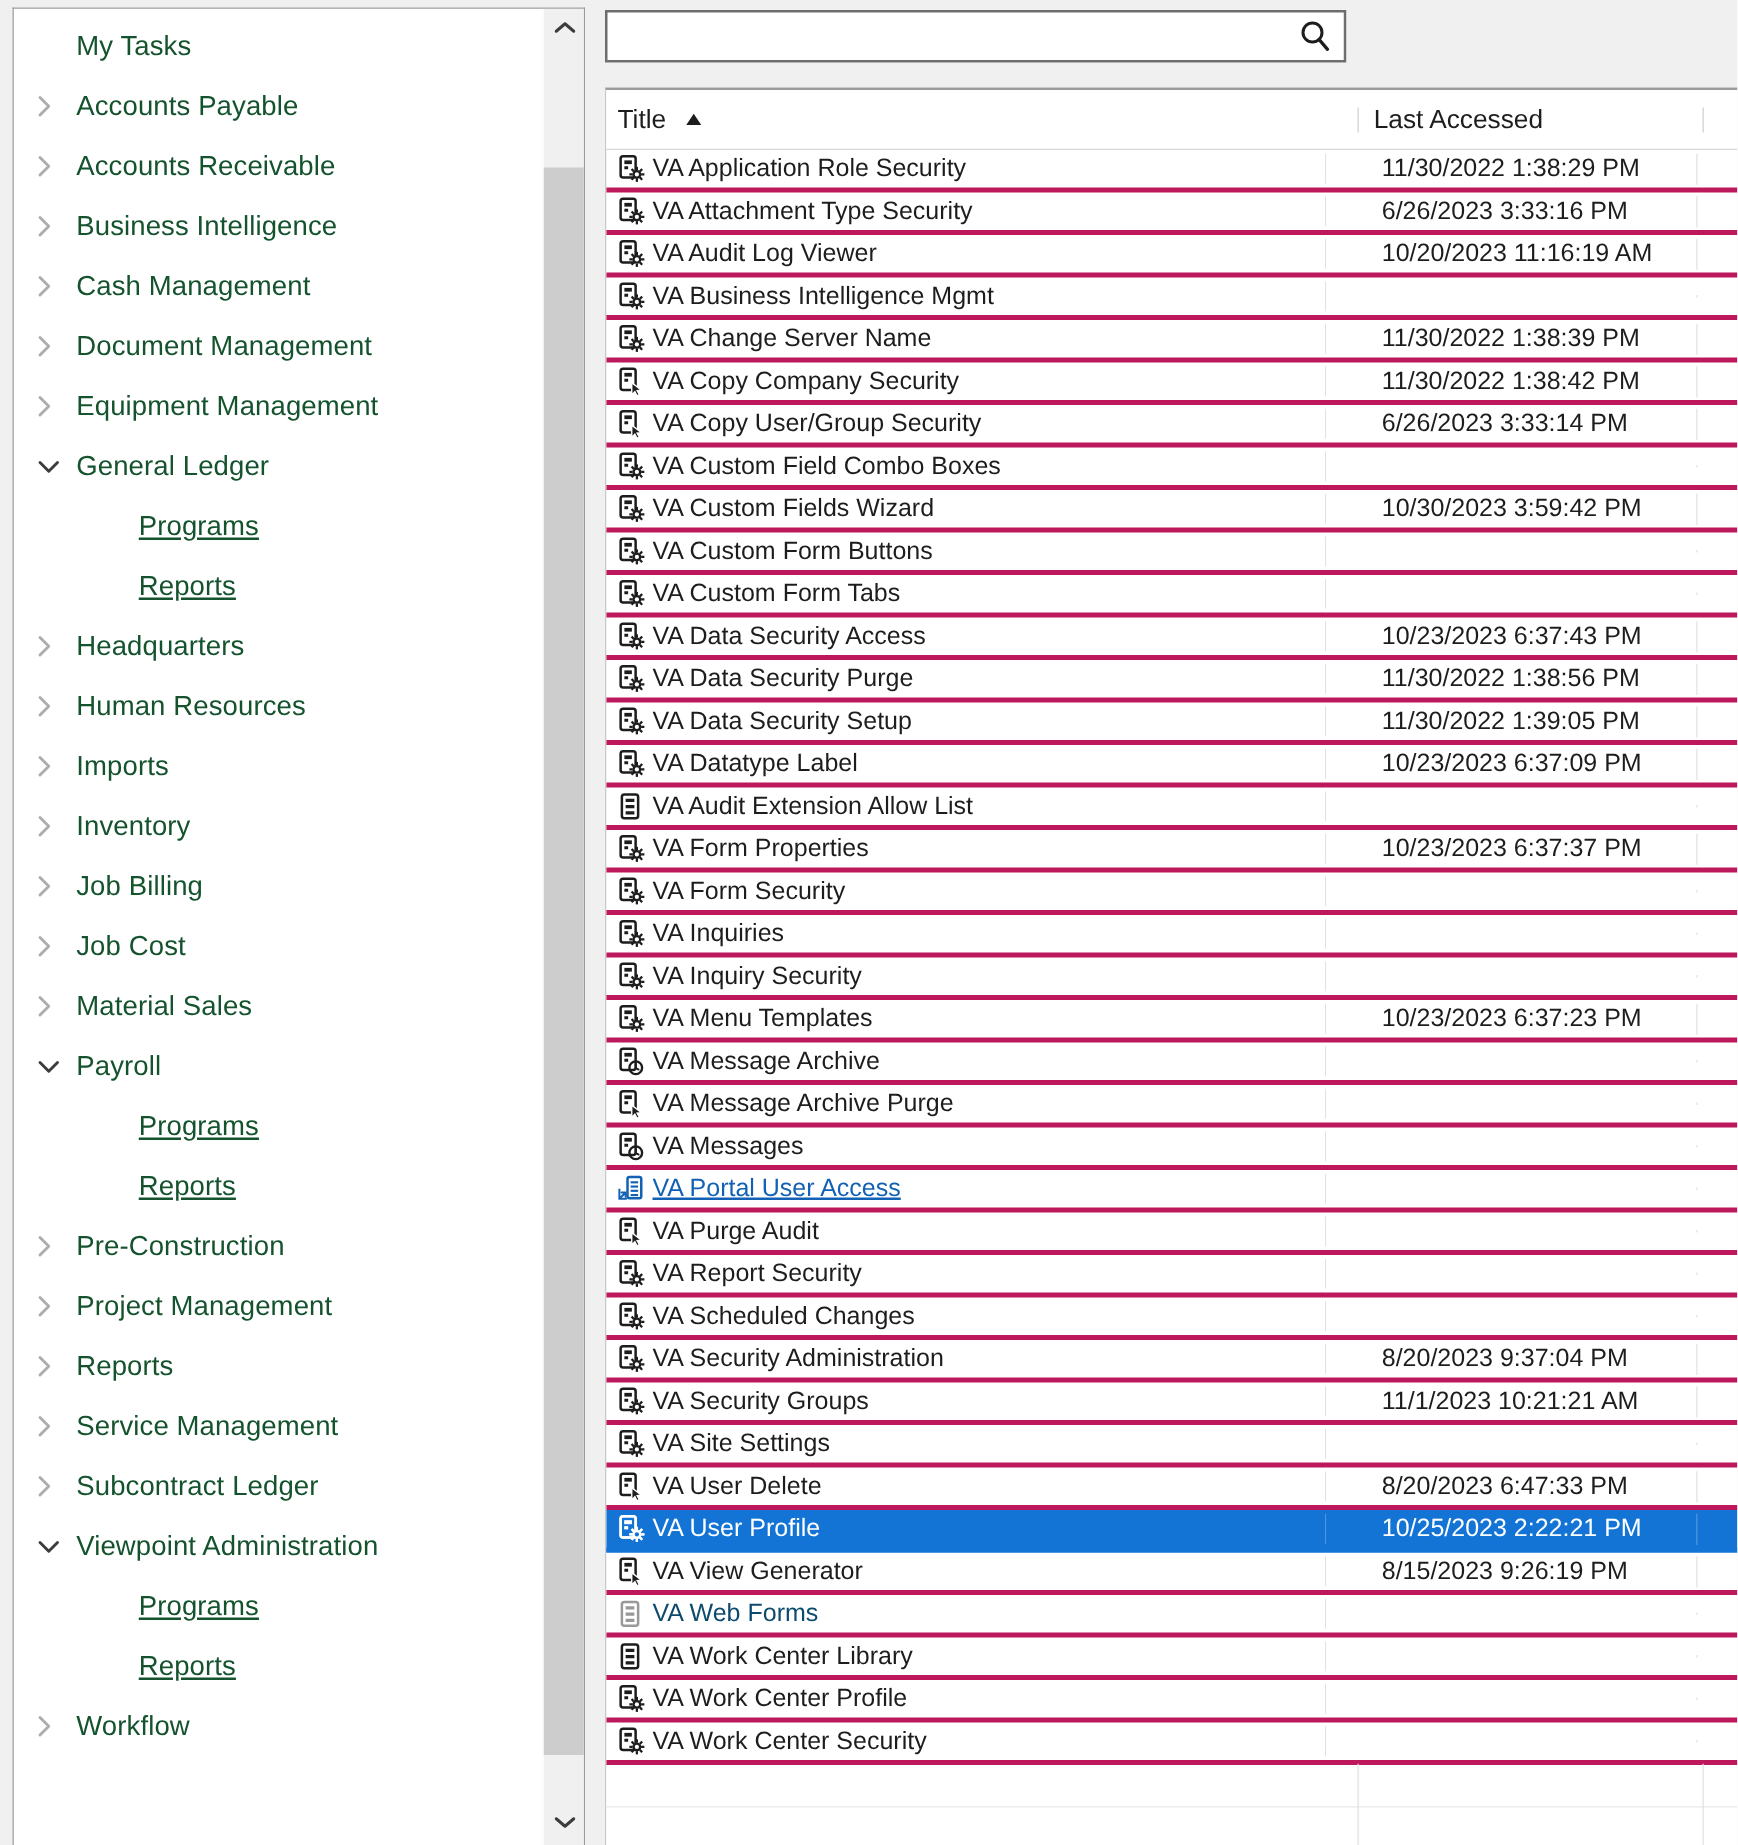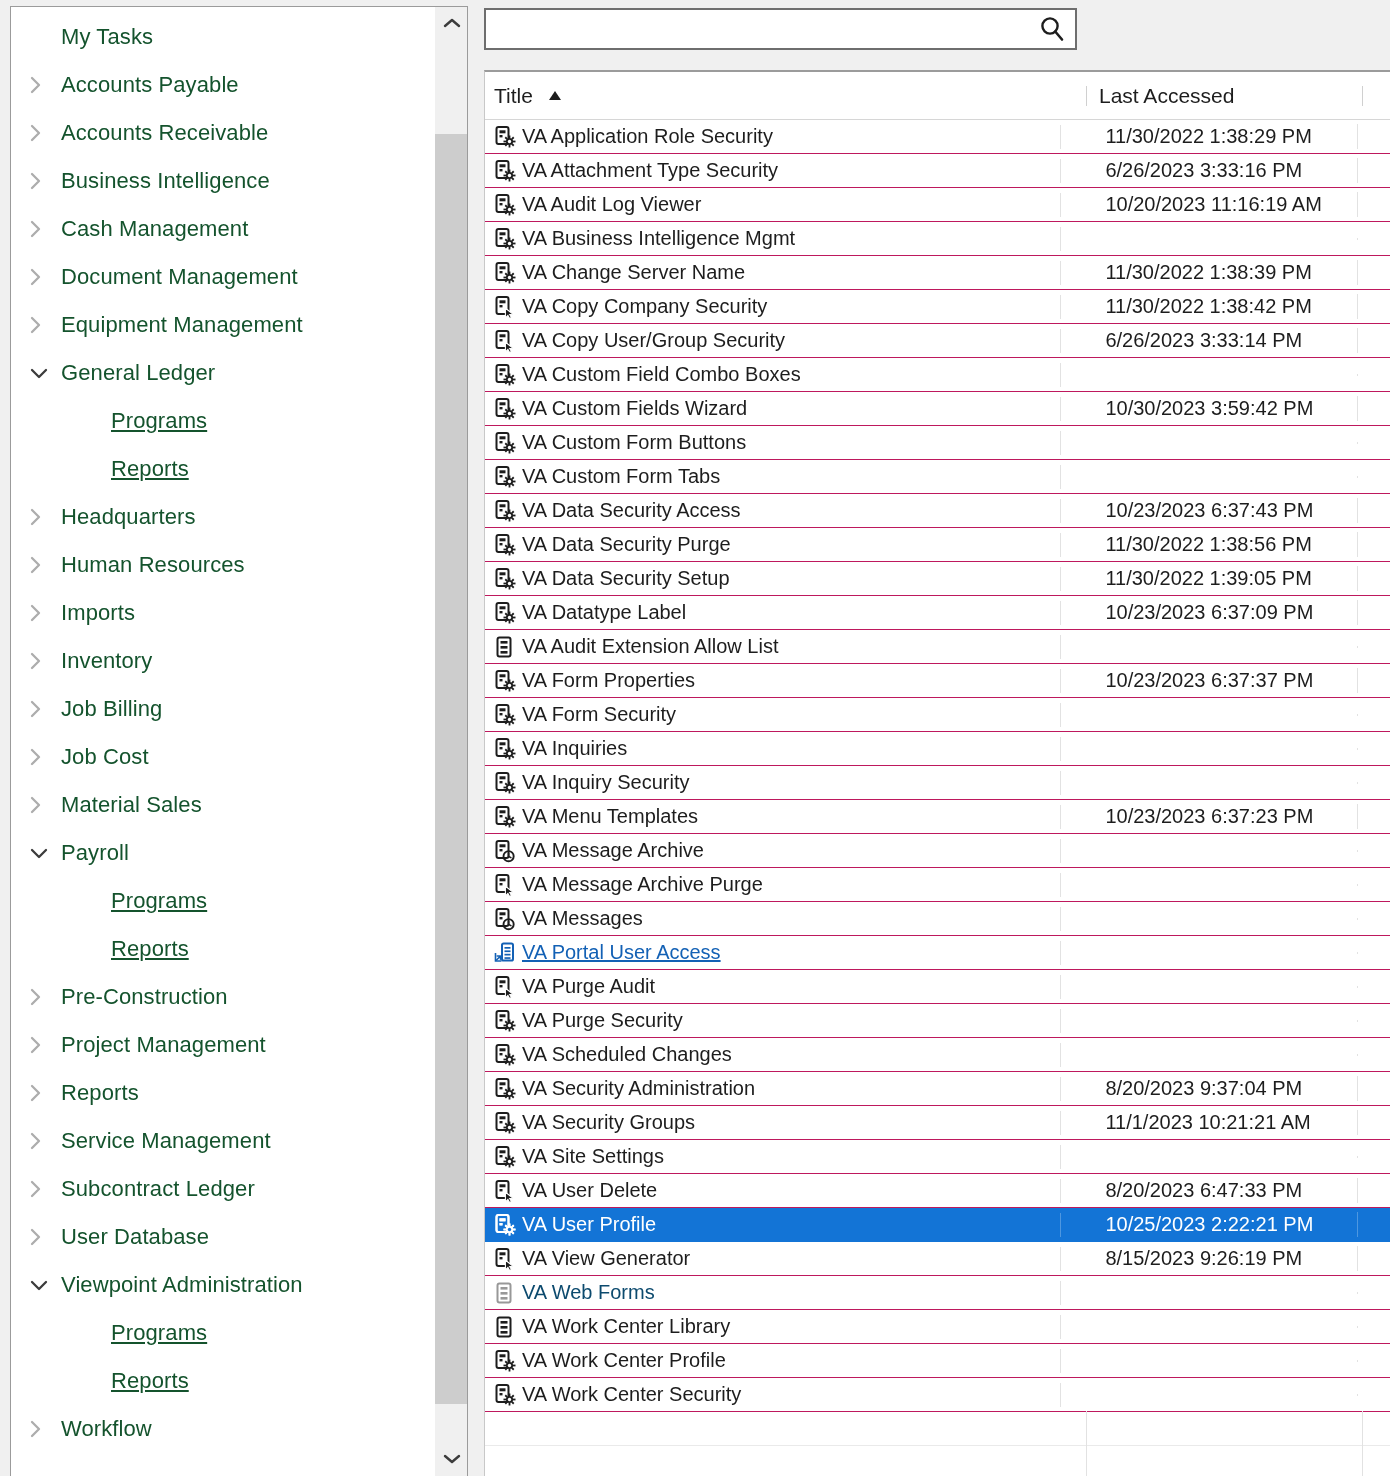--- a/index.html
+++ b/index.html
@@ -131,21 +131,21 @@
     position:absolute; right:0; top:2px; bottom:2px;
     width:1px; background:#d0d0d0;
   }
   .hdr-text { font-size: 21px; color: #1d1d1d; }
   #sort-arrow { color: #1d1d1d; display:flex; }
 
   .grid-row {
     height: 34px;
     display: flex;
     align-items: center;
-    border-bottom: 1px solid #be185d;
+    border-bottom: 4px solid #be185d;
     gap: 32px;
   }
   .grid-row .cell-title {
     width: 602px;
     display: flex;
     align-items: center;
     padding-left: 9px;
     gap: 6px;
     position: relative;
     overflow: hidden;
@@ -379,28 +379,20 @@
         <div class="nav-item">
           <span class="twisty">
             <svg width="14" height="20" viewBox="0 0 14 20">
               <path d="M3 3 L10 10 L3 17" fill="none" stroke="#adadad" stroke-width="2.3" stroke-linecap="round" stroke-linejoin="round"></path>
             </svg>
           </span>
           <span class="nav-label">Subcontract Ledger</span>
         </div>
         <div class="nav-item">
           <span class="twisty">
-            <svg width="14" height="20" viewBox="0 0 14 20">
-              <path d="M3 3 L10 10 L3 17" fill="none" stroke="#adadad" stroke-width="2.3" stroke-linecap="round" stroke-linejoin="round"></path>
-            </svg>
-          </span>
-          <span class="nav-label">User Database</span>
-        </div>
-        <div class="nav-item">
-          <span class="twisty">
             <svg width="20" height="14" viewBox="0 0 20 14">
               <path d="M3 4 L10 11 L17 4" fill="none" stroke="#3c3c3c" stroke-width="2.3" stroke-linecap="round" stroke-linejoin="round"></path>
             </svg>
           </span>
           <span class="nav-label">Viewpoint Administration</span>
         </div>
         <div class="nav-item child leaf">
           <span class="twisty"></span>
           <span class="nav-label">Programs</span>
         </div>
@@ -1036,21 +1028,21 @@
                 <rect x="14.6" y="10.5" width="1.8" height="2.6" fill="#1d1d1d" transform="rotate(90 15.5 16.5)"></rect>
                 <rect x="14.6" y="10.5" width="1.8" height="2.6" fill="#1d1d1d" transform="rotate(135 15.5 16.5)"></rect>
                 <rect x="14.6" y="10.5" width="1.8" height="2.6" fill="#1d1d1d" transform="rotate(180 15.5 16.5)"></rect>
                 <rect x="14.6" y="10.5" width="1.8" height="2.6" fill="#1d1d1d" transform="rotate(225 15.5 16.5)"></rect>
                 <rect x="14.6" y="10.5" width="1.8" height="2.6" fill="#1d1d1d" transform="rotate(270 15.5 16.5)"></rect>
                 <rect x="14.6" y="10.5" width="1.8" height="2.6" fill="#1d1d1d" transform="rotate(315 15.5 16.5)"></rect>
                 <circle cx="15.5" cy="16.5" r="3.6" fill="#1d1d1d"></circle>
                 <circle cx="15.5" cy="16.5" r="1.7" fill="#ffffff"></circle>
               </svg>
             </span>
-            <span class="row-label">VA Purge Security</span>
+            <span class="row-label">VA Report Security</span>
           </div>
           <div class="cell-last"></div>
           <div class="cell-extra"></div>
         </div>
         <div class="grid-row">
           <div class="cell-title">
             <span class="row-icon">
               <svg width="22" height="24" viewBox="0 0 22 24">
                 <rect x="2.5" y="2" width="12" height="17" rx="2" ry="2" fill="none" stroke="#1d1d1d" stroke-width="2"></rect>
                 <rect x="5.5" y="5.3" width="6" height="3" fill="#1d1d1d"></rect>

